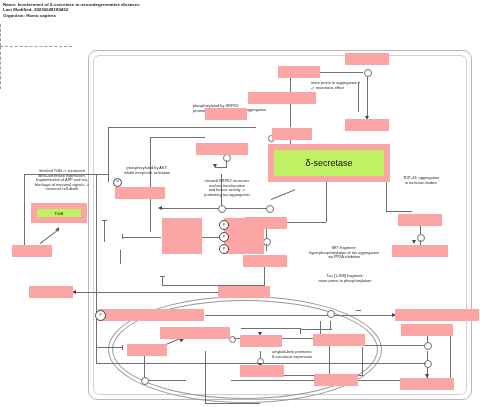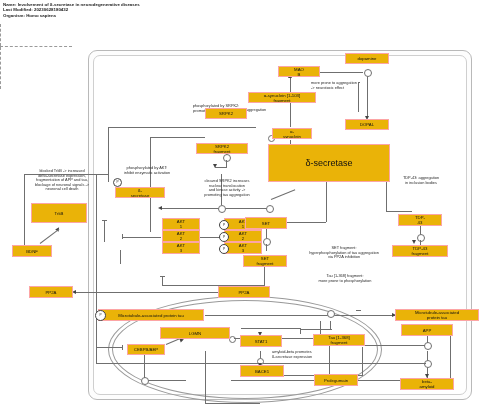--- a/index.html
+++ b/index.html
@@ -14,21 +14,21 @@
   #canvas{position:absolute;left:0;top:24px;width:480px;height:383px;}
   #outer-frame{position:absolute;left:88px;top:26px;width:382px;height:348px;
       border:1px solid #b9b9b9;border-radius:9px;background:#fdfdfd;}
   #inner-frame{position:absolute;left:93px;top:31px;width:372px;height:338px;
       border:1px solid #cfcfcf;border-radius:7px;background:#ffffff;}
 
   
   .ellipse{position:absolute;border:1px solid #9a9a9a;border-radius:50%;background:transparent;}
 
   
-  .node{position:absolute;box-sizing:border-box;border:1px solid #fca5a5;background:#eab308;
+  .node{position:absolute;box-sizing:border-box;border:6px solid #fca5a5;background:#bef264;
         display:flex;align-items:center;justify-content:center;text-align:center;
         font-size:4.3px;line-height:5px;color:#111;padding:0 14px;overflow:hidden;}
   .node.big{font-size:9px;font-weight:normal;}
 
   
   .note{position:absolute;font-size:3.9px;line-height:4.6px;color:#2a2a2a;text-align:center;white-space:pre-line;}
   .note.left{text-align:left;}
 
   
   .edge{position:absolute;background:#6f6f6f;}

